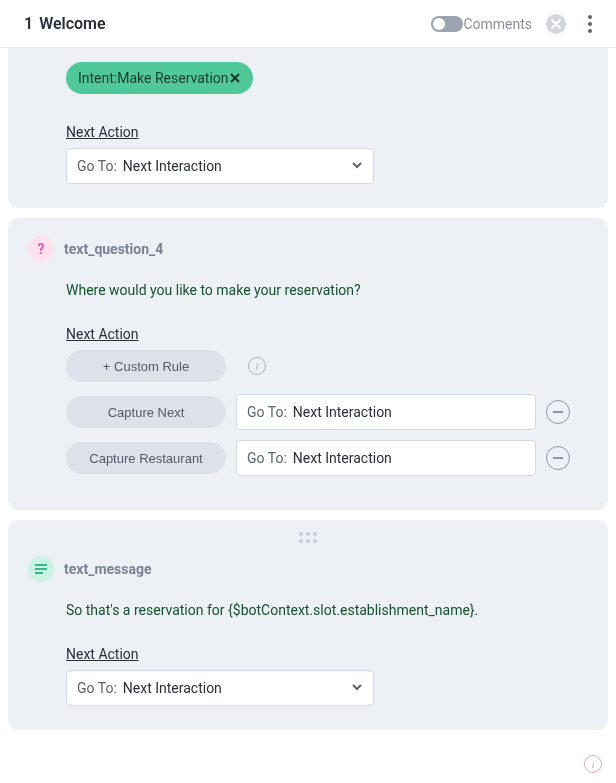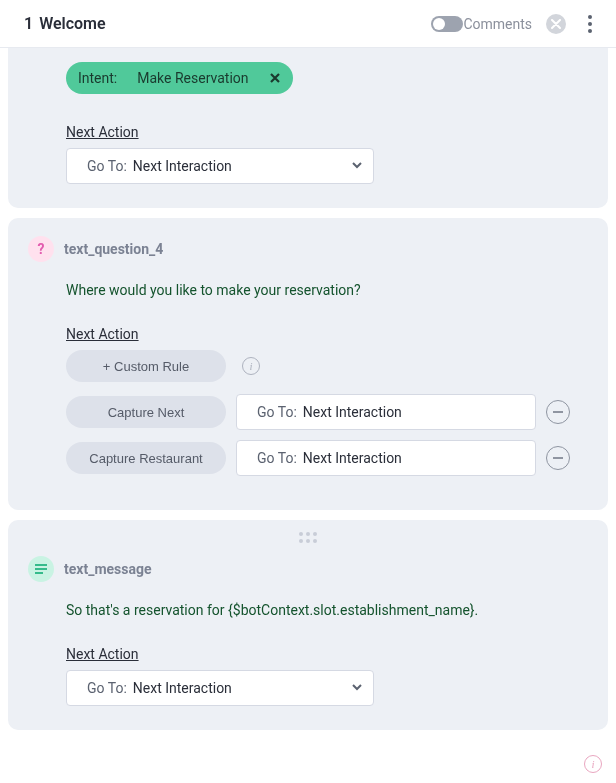--- a/index.html
+++ b/index.html
@@ -65,32 +65,32 @@
   .node-name { color:#7b8293; font-size:14px;font-weight:bold; }
 
   .indent { padding-left: 38px; }
   .body-text { color:#14532d; font-size:14px; margin-bottom:28px; }
 
   .section-label { color:#2a2e39; font-size:14px; margin-bottom:8px;text-decoration:underline; }
 
   .select {
     background:#fff; border:1px solid #d5d9e3; border-radius:4px;
     height:36px; display:flex; align-items:center;
-    padding:0 20px; font-size:14px; color:#2a2e39;
+    padding:0 10px; font-size:14px; color:#2a2e39;
     position:relative; cursor:pointer;
   }
   .select .prefix { color:#5b6270; margin-right:6px; }
   .select .value { }
   .select .chev { position:absolute; right:10px; top:50%; transform:translateY(-50%); }
   .select .chev svg { width:12px; height:12px; stroke:#5b6270; fill:none; stroke-width:2; }
   .select.wide { width:308px; }
 
   
   .chip {
-    display:inline-flex; align-items:center; gap:20px;
+    display:inline-flex; align-items:center; gap:0;
     background:#50c99a; color:#1a3a2e; font-size:14px;
     padding:8px 12px; border-radius:18px; margin-bottom:30px;
   }
   .chip .chip-x { display:flex; align-items:center; cursor:pointer; }
   .chip .chip-x svg { width:12px; height:12px; stroke:#1a3a2e; stroke-width:2.2; fill:none; }
 
   
   .pill {
     background:#dde1ea; color:#555b68; border:none;
     height:32px; border-radius:16px; font-size:13px;
@@ -100,21 +100,21 @@
 
   .rule-row { display:flex; align-items:center; gap:10px; margin-bottom:10px; }
   .rule-row .select { flex:0 0 300px; width:300px; }
   .remove-btn {
     width:24px; height:24px; border-radius:50%; border:1.6px solid #8f95a1;
     display:flex; align-items:center; justify-content:center; cursor:pointer;
     background:transparent;
   }
   .remove-btn .bar { width:10px; height:1.6px; background:#8f95a1; }
 
-  .custom-row { display:flex; align-items:center; gap:16px; margin-bottom:12px; }
+  .custom-row { display:flex; align-items:center; gap:22px; margin-bottom:12px; }
   .info-circle {
     width:18px; height:18px; border-radius:50%; border:1.5px solid #aeb3bf;
     display:flex; align-items:center; justify-content:center;
     color:#aeb3bf; font-size:11px; font-style:italic; font-family:Georgia, serif;
   }
 
   .drag-handle {
     position:absolute; top:12px; left:50%; transform:translateX(-50%);
     display:grid; grid-template-columns:repeat(3,4px); grid-template-rows:repeat(2,4px);
     gap:3px; cursor:grab;

